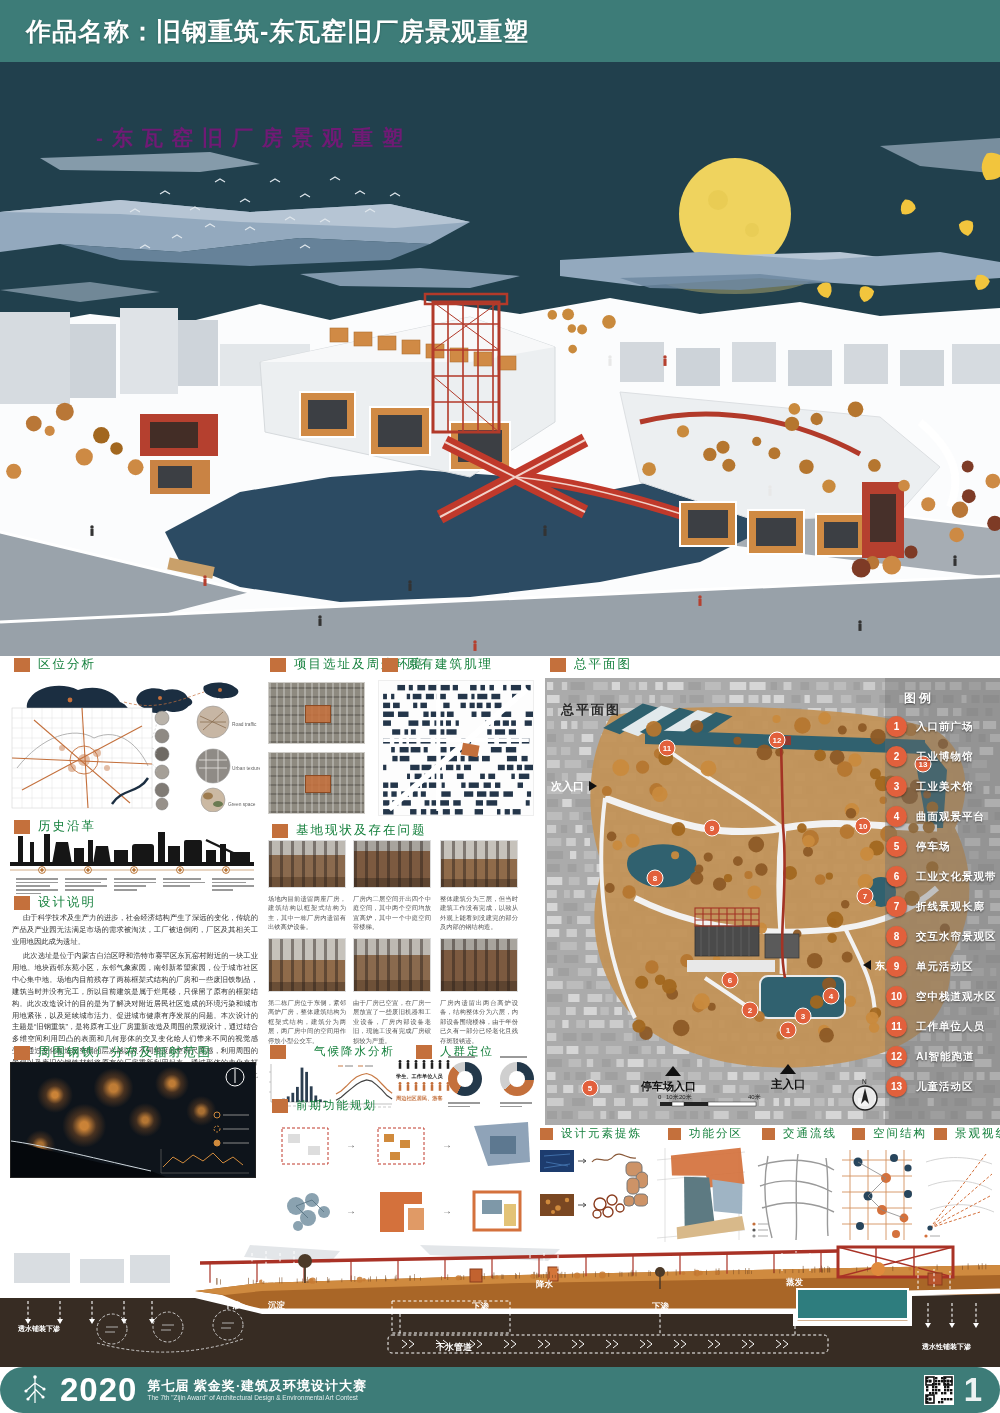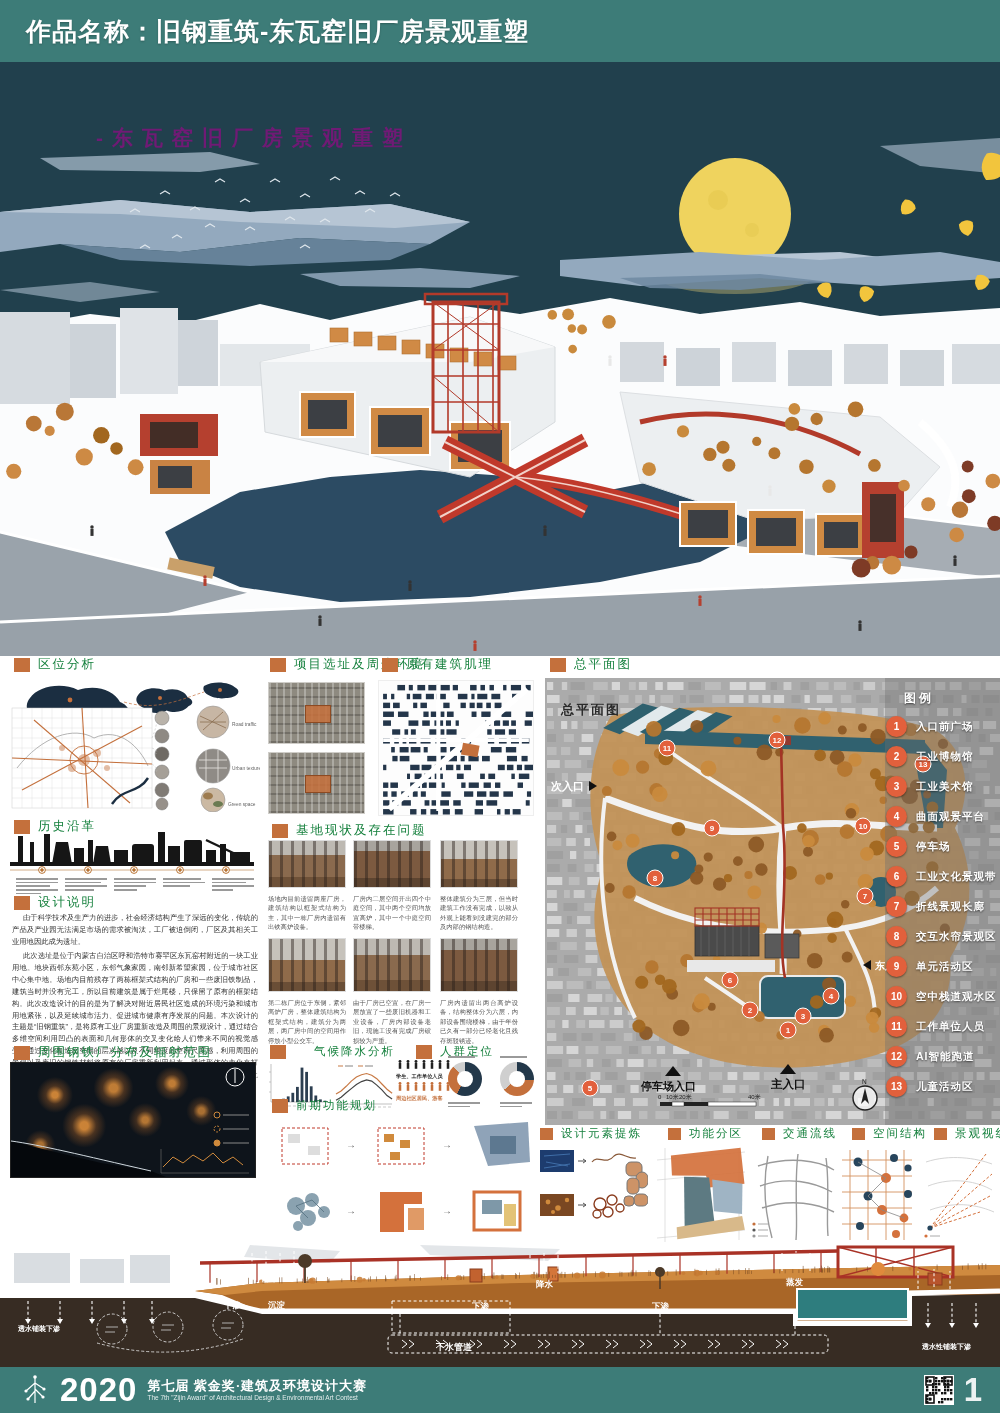--- a/index.html
+++ b/index.html
@@ -8,21 +8,21 @@
          font-family:"Liberation Sans","DejaVu Sans",sans-serif;overflow:hidden;}
   .abs{position:absolute;}
   
   .topbar{position:absolute;left:0;top:0;width:1000px;height:62px;background:#3d7c78;
           display:flex;align-items:center;justify-content:space-between;padding:0 26px;color:#fff;}
   .topbar .wname{font-size:25px;font-weight:bold;letter-spacing:1px;text-shadow:0 1px 2px rgba(0,0,0,.25);}
   .topbar .tright{text-align:right;line-height:1.25;}
   .topbar .grp{font-size:16px;}
   .topbar .code{font-size:19px;}
   .bottombar{position:absolute;left:0;top:1367px;width:1000px;height:46px;background:#3d7c78;
-             display:flex;align-items:center;color:#fff;padding:0 18px;}
+             display:flex;align-items:center;color:#fff;padding:0 18px;border-radius:23px;}
   .bb-year{font-size:33px;font-weight:bold;letter-spacing:1px;margin:0 10px 0 8px;}
   .bb-txt{line-height:1.1;}
   .bb-cn{font-size:13px;font-weight:bold;letter-spacing:1px;font-family:Liberation Serif, serif;}
   .bb-en{font-size:6.5px;opacity:.85;}
   .bb-right{margin-left:auto;display:flex;align-items:center;gap:10px;}
   .bb-page{font-size:33px;font-weight:bold;color:rgba(255,255,255,.9);}
   
   .hero{position:absolute;left:0;top:62px;width:1000px;height:594px;overflow:hidden;}
   .hero-t{position:absolute;left:20px;top:16px;color:#fff;font-size:33px;font-weight:bold;letter-spacing:14px;}
   .hero-s{position:absolute;left:96px;top:62px;color:#701a75;font-size:21px;font-weight:bold;letter-spacing:9px;}

